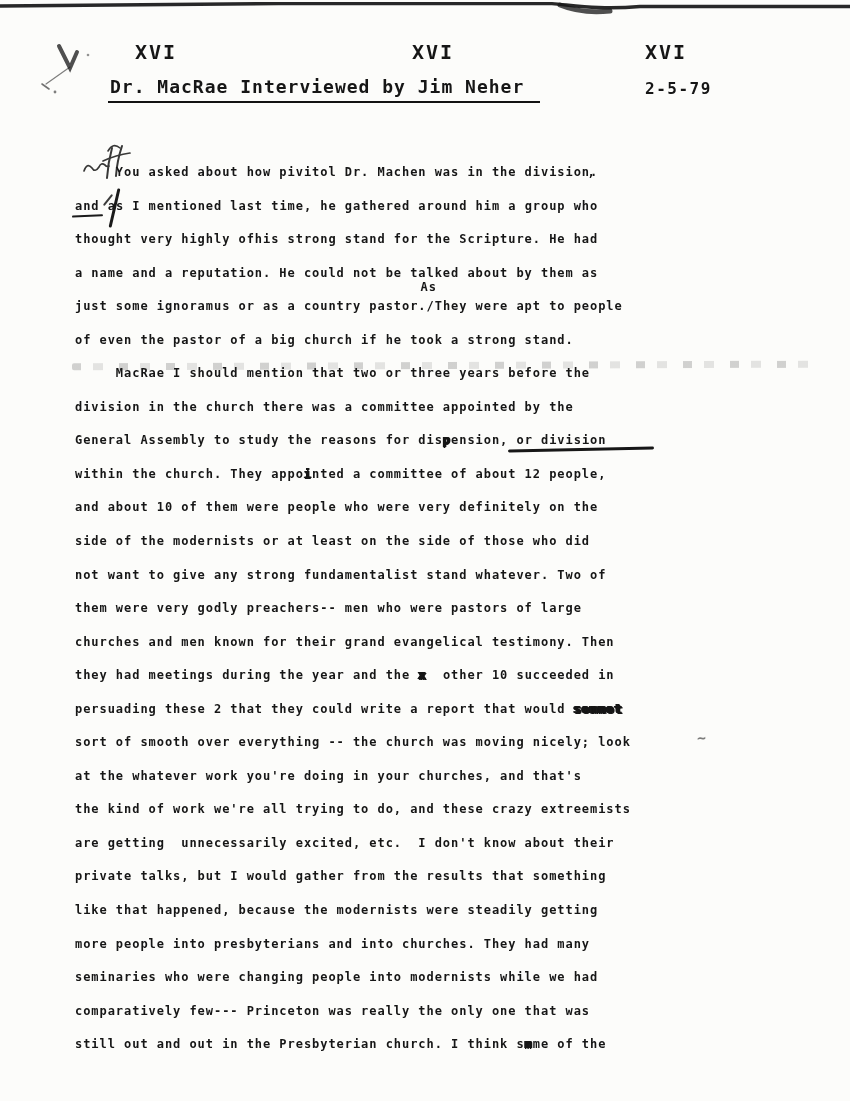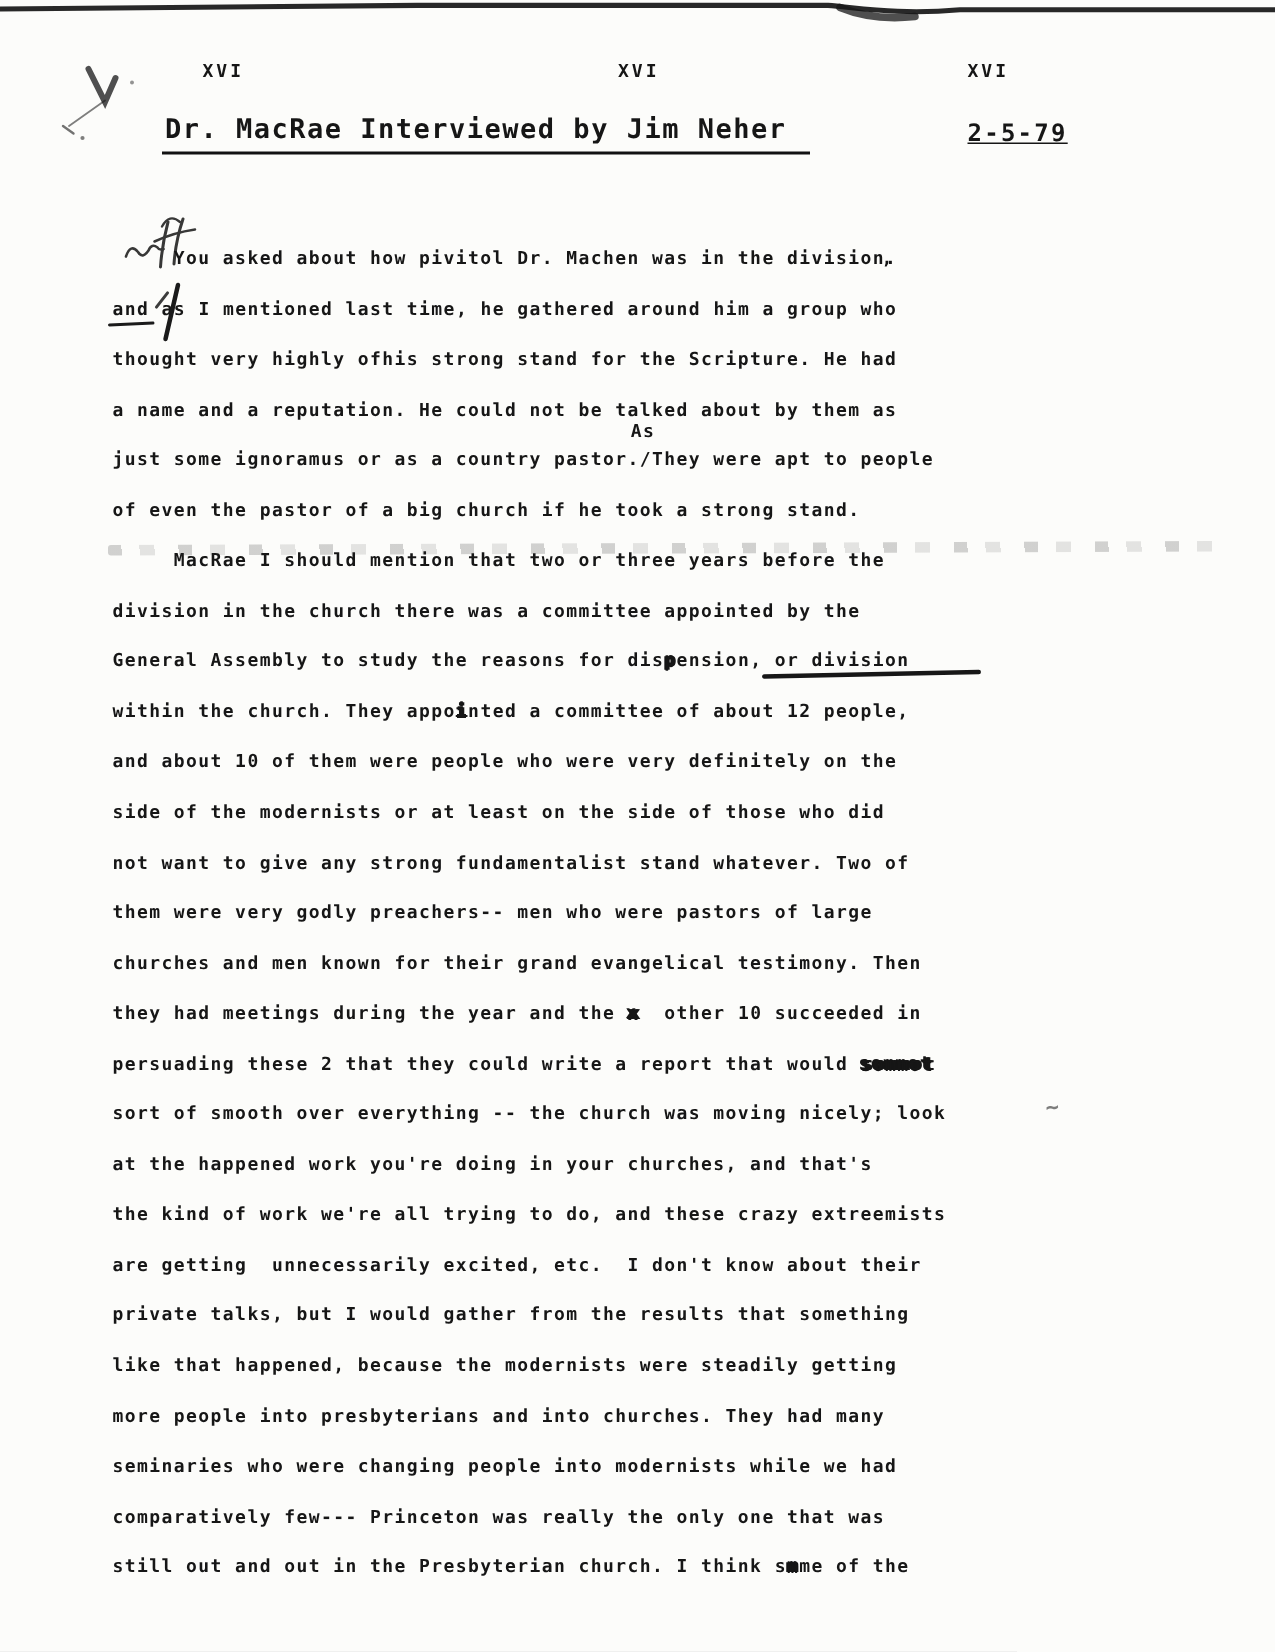--- a/index.html
+++ b/index.html
@@ -6,29 +6,29 @@
   .page{
     position:relative;
     width:850px;height:1101px;
     background:#fcfcfa;
     overflow:hidden;
     font-family:"DejaVu Sans Mono","Liberation Mono",monospace;
     font-weight:700;
     color:#161616;
   }
   
-  .section-num{position:absolute;top:40px;font-size:12px;letter-spacing:2px;}
+  .section-num{position:absolute;top:40px;font-size:20px;letter-spacing:2px;}
   .sn1{left:135px;} .sn2{left:412px;} .sn3{left:645px;}
   .doc-title{
     position:absolute;left:108px;top:76px;
     font-size:18px;letter-spacing:1px;
     border-bottom:2.3px solid #121212;
     padding:0 16px 4px 2px;
   }
-  .doc-date{position:absolute;left:645px;top:79px;font-size:16px;letter-spacing:1.5px;text-decoration:underline;}
+  .doc-date{position:absolute;left:645px;top:79px;font-size:16px;letter-spacing:1.5px;}
   
   .doc-body{
     position:absolute;left:75px;top:136px;right:20px;
     font-size:12px;letter-spacing:0.95px;margin-top:20px;
   }
   .line{white-space:pre;height:33.55px;line-height:33.55px;}
   
   .has-above{position:relative;}
   .above{position:absolute;left:-6px;top:-20.5px;line-height:16px;}
   
@@ -120,21 +120,21 @@
       <div class="line"><span>General Assembly to study the reasons for dis</span><span class="seg-blot">p</span><span>ension</span><span>,</span><span> </span><span class="seg-strike">or division</span></div>
       <div class="line"><span>within the church. They appo</span><span class="seg-blot">i</span><span>nted a committee of about 12 people,</span></div>
       <div class="line"><span>and about 10 of them were people who were very definitely on the</span></div>
       <div class="line"><span>side of the modernists or at least on the side of those who did</span></div>
       <div class="line"><span>not want to give any strong fundamentalist stand whatever. Two of</span></div>
       <div class="line"><span>them were very godly preachers-- men who were pastors of large</span></div>
       <div class="line"><span>churches and men known for their grand evangelical testimony. Then</span></div>
       <div class="line"><span>they had meetings during the year and the </span><span class="seg-xout">x</span><span>  other 10 succeeded in</span></div>
       <div class="line"><span>persuading these 2 that they could write a report that would </span><span class="seg-xout">sommot</span></div>
       <div class="line"><span>sort of smooth over everything -- the church was moving nicely; look</span></div>
-      <div class="line"><span>at the happened work you're doing in your churches, and that's</span></div>
+      <div class="line"><span>at the whatever work you're doing in your churches, and that's</span></div>
       <div class="line"><span>the kind of work we're all trying to do, and these crazy extreemists</span></div>
       <div class="line"><span>are getting  unnecessarily excited, etc.  I don't know about their</span></div>
       <div class="line"><span>private talks, but I would gather from the results that something</span></div>
       <div class="line"><span>like that happened, because the modernists were steadily getting</span></div>
       <div class="line"><span>more people into presbyterians and into churches. They had many</span></div>
       <div class="line"><span>seminaries who were changing people into modernists while we had</span></div>
       <div class="line"><span>comparatively few--- Princeton was really the only one that was</span></div>
       <div class="line"><span>still out and out in the Presbyterian church. I think s</span><span class="seg-blot">m</span><span>me of the</span></div>
     </div>
 

